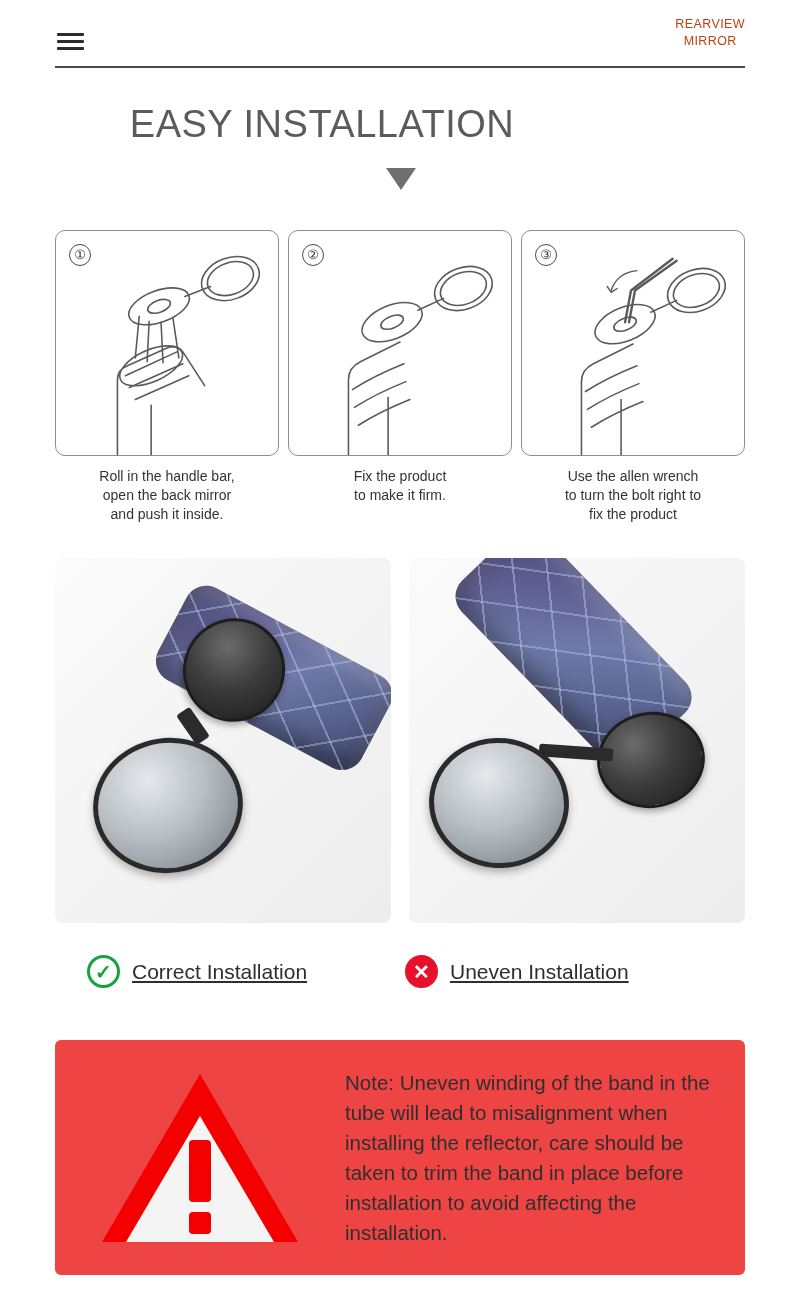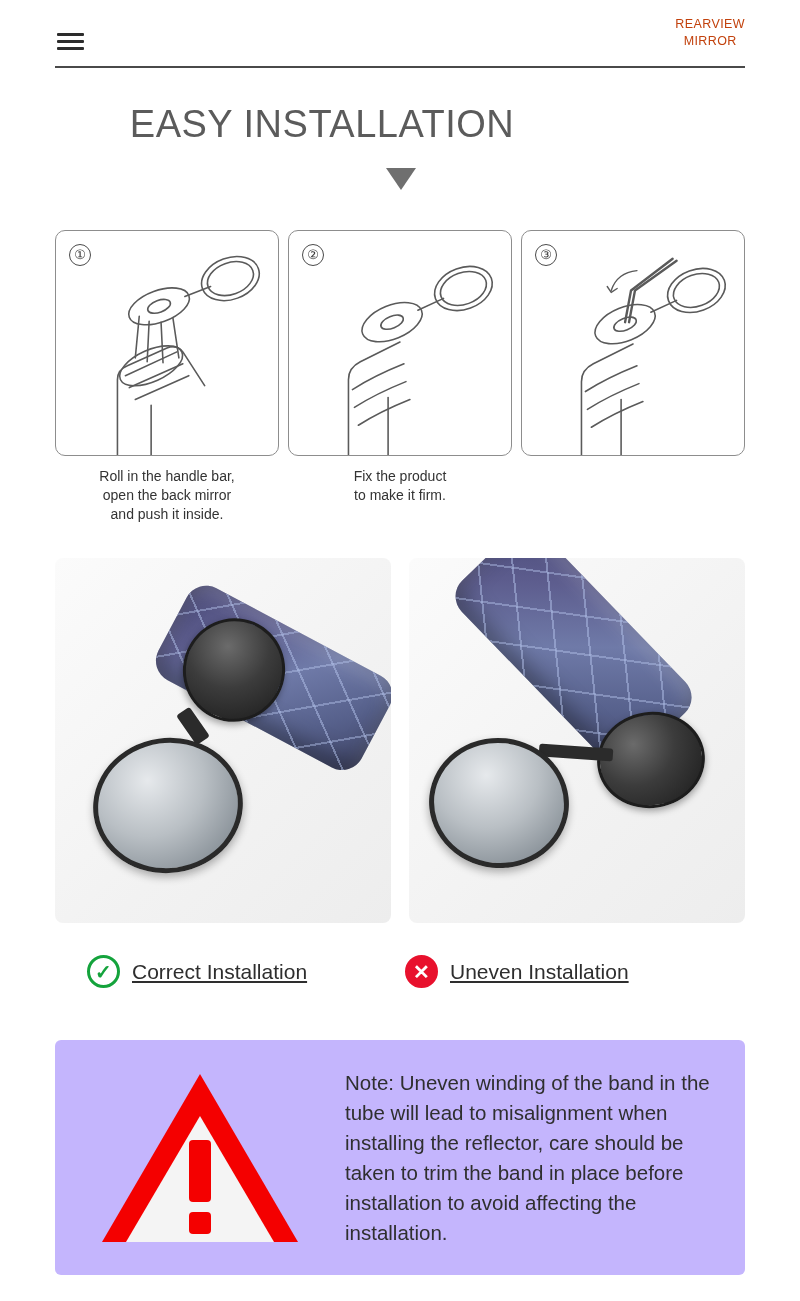--- a/index.html
+++ b/index.html
@@ -200,21 +200,21 @@
   .badge.bad  { background: #e8112d; border: 3px solid #e8112d; color: #fff; }
   .verdict-text { font-size: 21px; color: #2e2e2e; text-decoration: underline; }
 
   
   .note {
     position: absolute;
     top: 1040px;
     left: 55px;
     width: 690px;
     height: 235px;
-    background: #c4b5fd;
+    background: #ef4444;
     border-radius: 6px;
     display: flex;
     align-items: center;
   }
   .warn-wrap {
     width: 290px;
     display: flex;
     align-items: center;
     justify-content: center;
   }
@@ -351,20 +351,23 @@
             <ellipse cx="176" cy="60" rx="30" ry="21" transform="rotate(-20 176 60)"></ellipse>
             <ellipse cx="176" cy="60" rx="24" ry="16" transform="rotate(-20 176 60)"></ellipse>
 
             <path d="M104 92 L110 60 L152 28" stroke-width="2.4"></path>
             <path d="M108 92 L114 60 L156 30" stroke-width="2.4"></path>
             <path d="M90 60 Q96 42 116 40" stroke-width="1.4"></path>
             <path d="M86 56 L90 62 L96 58" stroke-width="1.4"></path>
           </g>
         </svg>
       </div>
+      <div class="step-cap" style="white-space:pre-line">Use the allen wrench
+to turn the bolt right to
+fix the product</div>
     </div>
 
   </div>
 
   <div class="photos">
 
     <div class="photo">
       <div class="grip" style="left:142px; top:20px; width:230px; height:104px; transform:rotate(28deg); transform-origin:left top;"></div>
       <div class="cap-body" style="left:128px; top:60px; width:102px; height:104px; transform:rotate(22deg);"></div>
       <div class="arm" style="left:120px; top:160px; width:36px; height:16px; transform:rotate(55deg);"></div>

